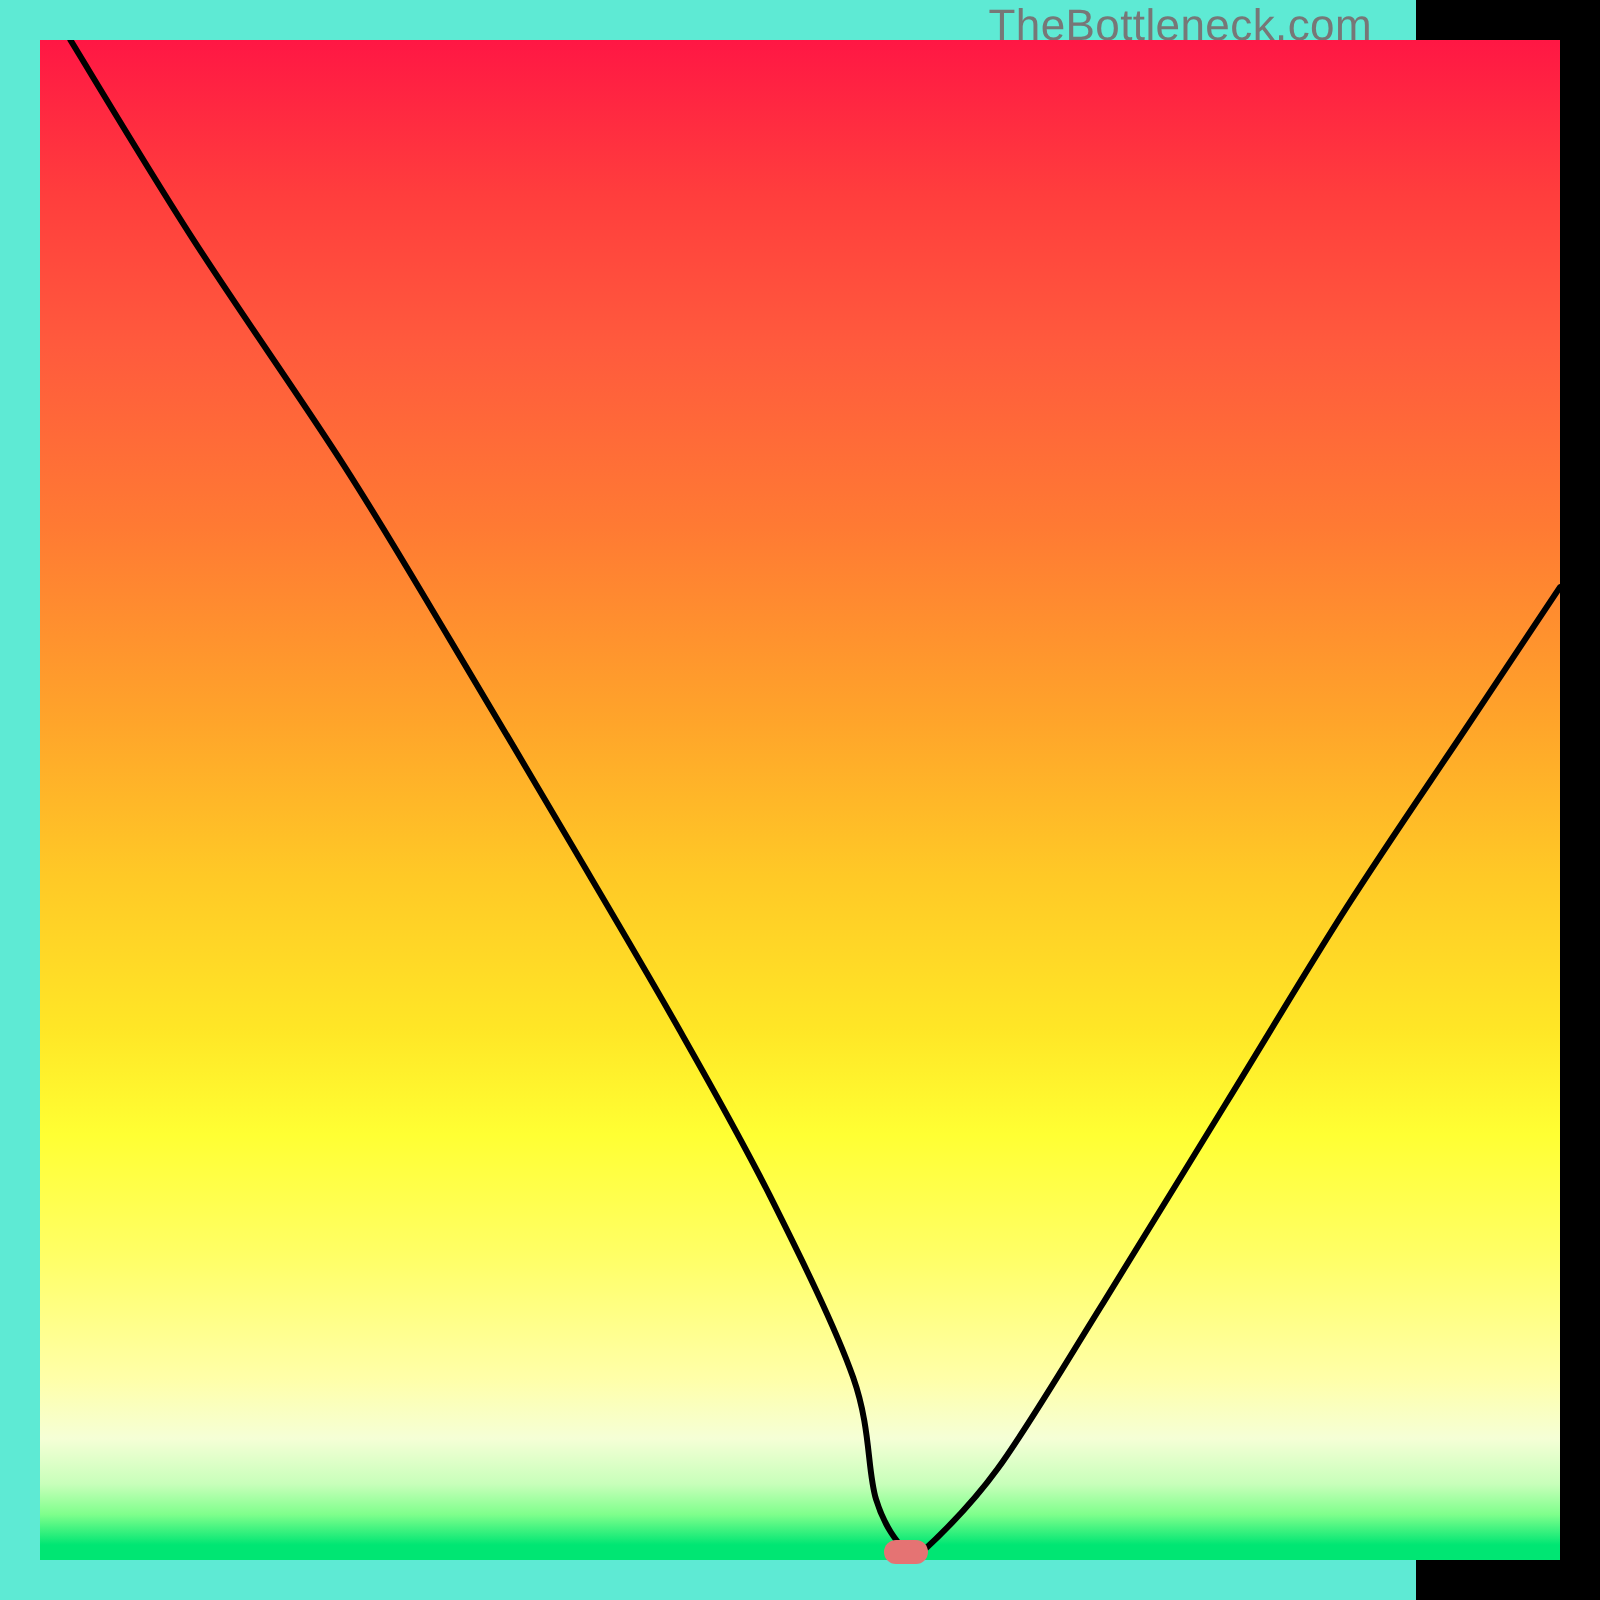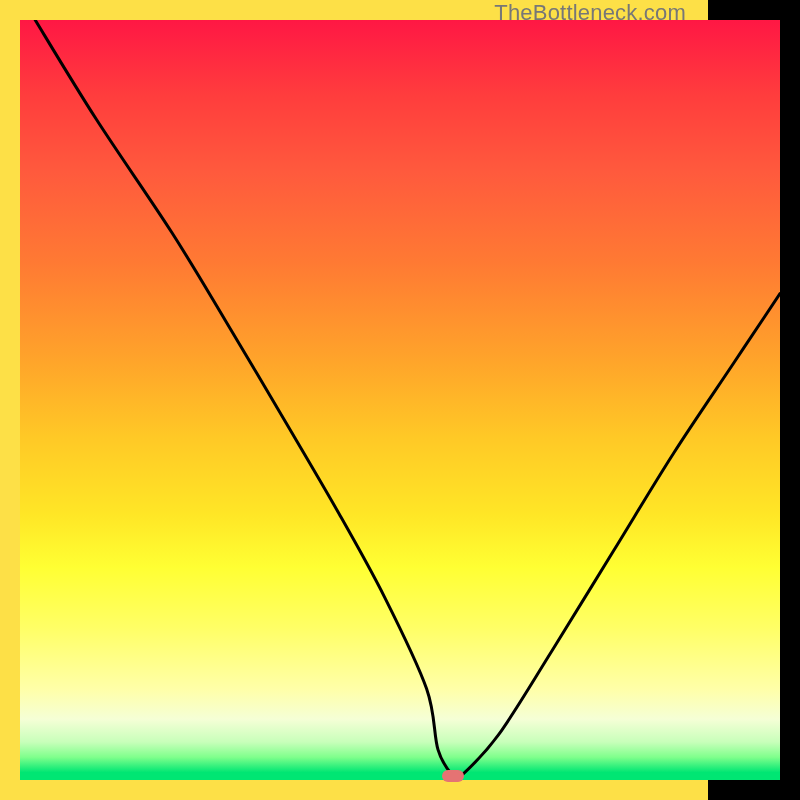--- a/index.html
+++ b/index.html
@@ -8,21 +8,21 @@
     width: 800px;
     height: 800px;
     overflow: hidden;
     background: #000;
     font-family: Arial, Helvetica, sans-serif;
   }
   .frame {
     position: relative;
     width: 708px;
     height: 800px;
-    background: #fde047;
+    background: #5eead4;
   }
   .plot-area {
     position: absolute;
     left: 20px;
     top: 20px;
     width: 760px;
     height: 760px;
     
     background: linear-gradient(to bottom,
       #ff1744 0%,

